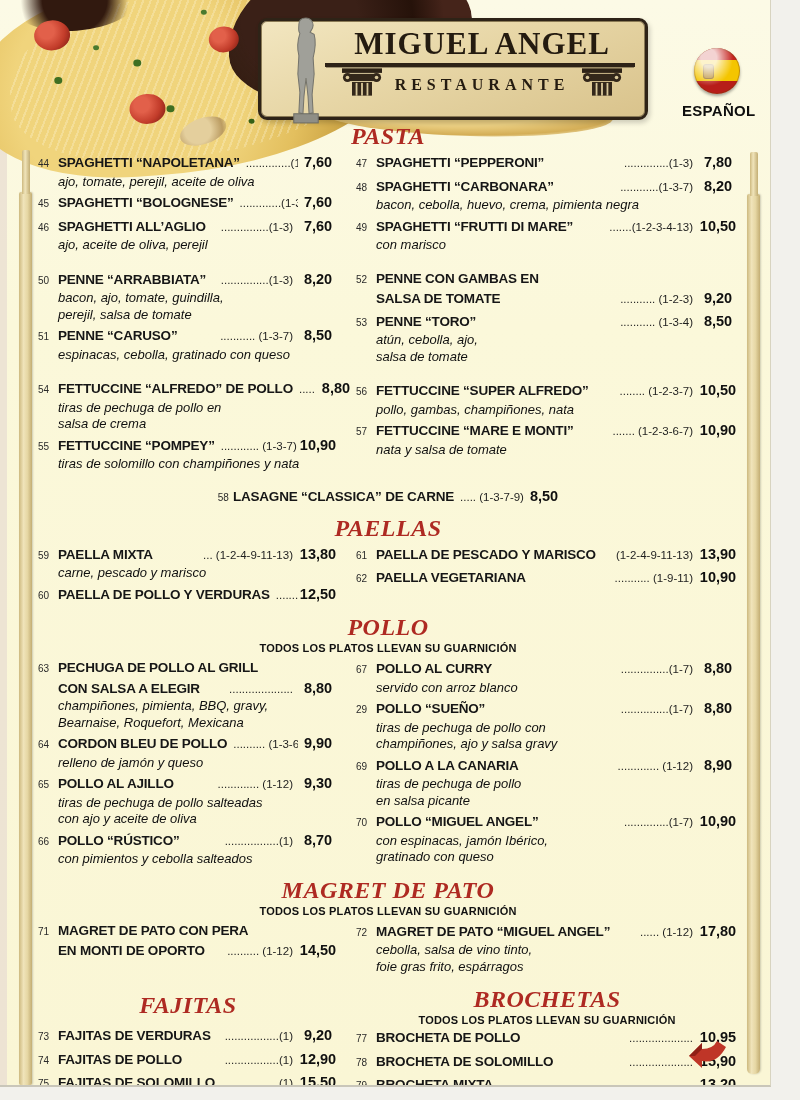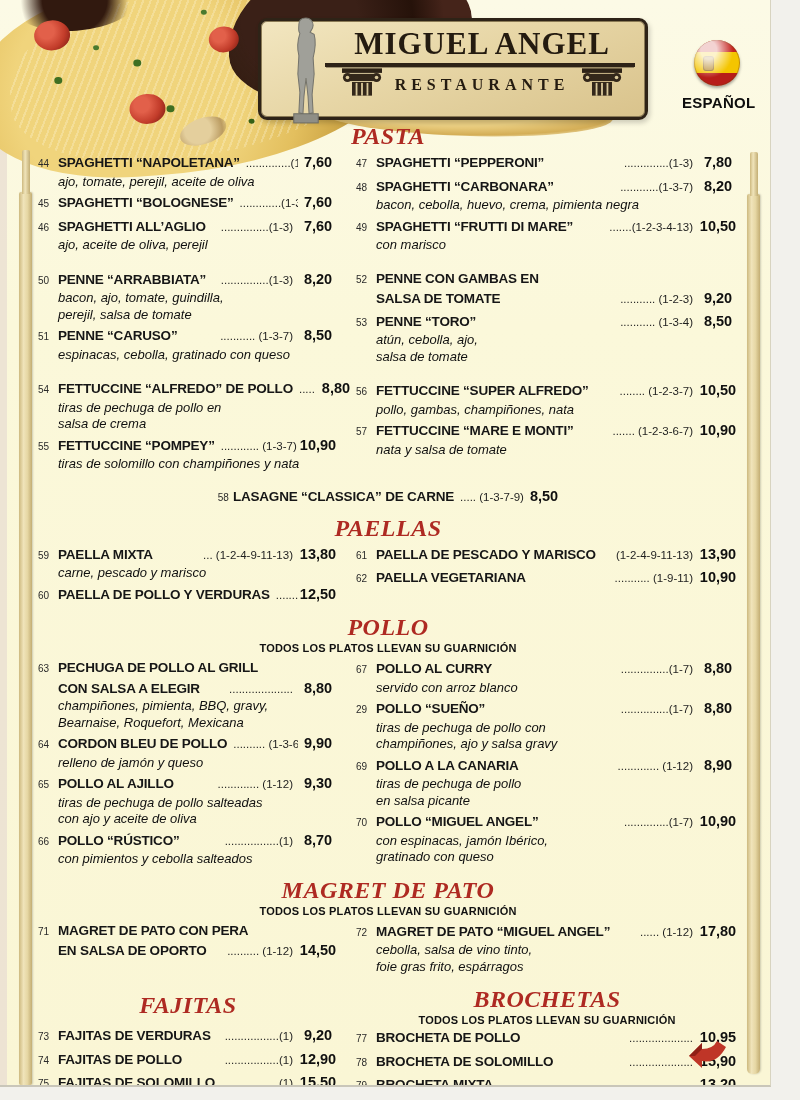--- a/index.html
+++ b/index.html
@@ -62,21 +62,21 @@
   }
   .beam{height:4px;background:#2e2317;margin:3px 10px 0 64px;box-shadow:0 2px 0 -1px rgba(46,35,23,.4);}
   .plaque-bottom{display:flex;justify-content:center;align-items:flex-start;gap:13px;margin-left:58px;margin-top:1px;}
   .plaque-sub{
     font-family:"Liberation Serif",serif;font-weight:bold;font-size:16px;letter-spacing:5px;
     color:#241b10;margin-top:8px;white-space:nowrap;
   }
   .statue{position:absolute;left:24px;top:-6px;}
 
   
-  .lang{position:absolute;left:682px;top:40px;width:70px;text-align:left;z-index:3;}
+  .lang{position:absolute;left:682px;top:48px;width:70px;text-align:left;z-index:3;}
   .flag{
     position:relative;width:46px;height:46px;margin:0 auto;border-radius:50%;
     background:linear-gradient(180deg,#c5231f 0 26%,#f4c500 26% 72%,#b71d19 72% 100%);
     box-shadow:0 2px 3px rgba(0,0,0,.35), 0 0 0 1px rgba(120,60,10,.4) inset;
   }
   .flag::after{content:"";position:absolute;inset:0;border-radius:50%;
     background:radial-gradient(ellipse at 32% 22%, rgba(255,255,255,.8) 0 18%, rgba(255,255,255,0) 55%);}
   .crest{position:absolute;left:10px;top:17px;width:9px;height:13px;background:#b5872c;border-radius:2px;box-shadow:0 0 0 1px #8a621c;}
   .lang-label{margin-top:8px;font-weight:bold;font-size:15px;letter-spacing:.3px;color:#0d0d0d;}
 
@@ -485,21 +485,21 @@
       <div class="sec-title">MAGRET DE PATO</div>
       <div class="sec-sub">TODOS LOS PLATOS LLEVAN SU GUARNICIÓN</div>
       <div class="cols">
         <div class="col-l">
             <div class="mi">
               <div class="row">
                 <span class="num">71</span>
                 <span class="nm">MAGRET DE PATO CON PERA</span>
               </div>
               <div class="row ind">
-                <span class="nm">EN SALSA DE OPORTO</span>
+                <span class="nm">EN MONTI DE OPORTO</span>
                 <span class="ldr">.......... (1-12)</span>
                 <span class="pr">14,50</span>
               </div>
             </div>
           </div>
         <div class="col-r">
             <div class="mi">
               <div class="row">
                 <span class="num">72</span>
                 <span class="nm">MAGRET DE PATO “MIGUEL ANGEL”</span>

